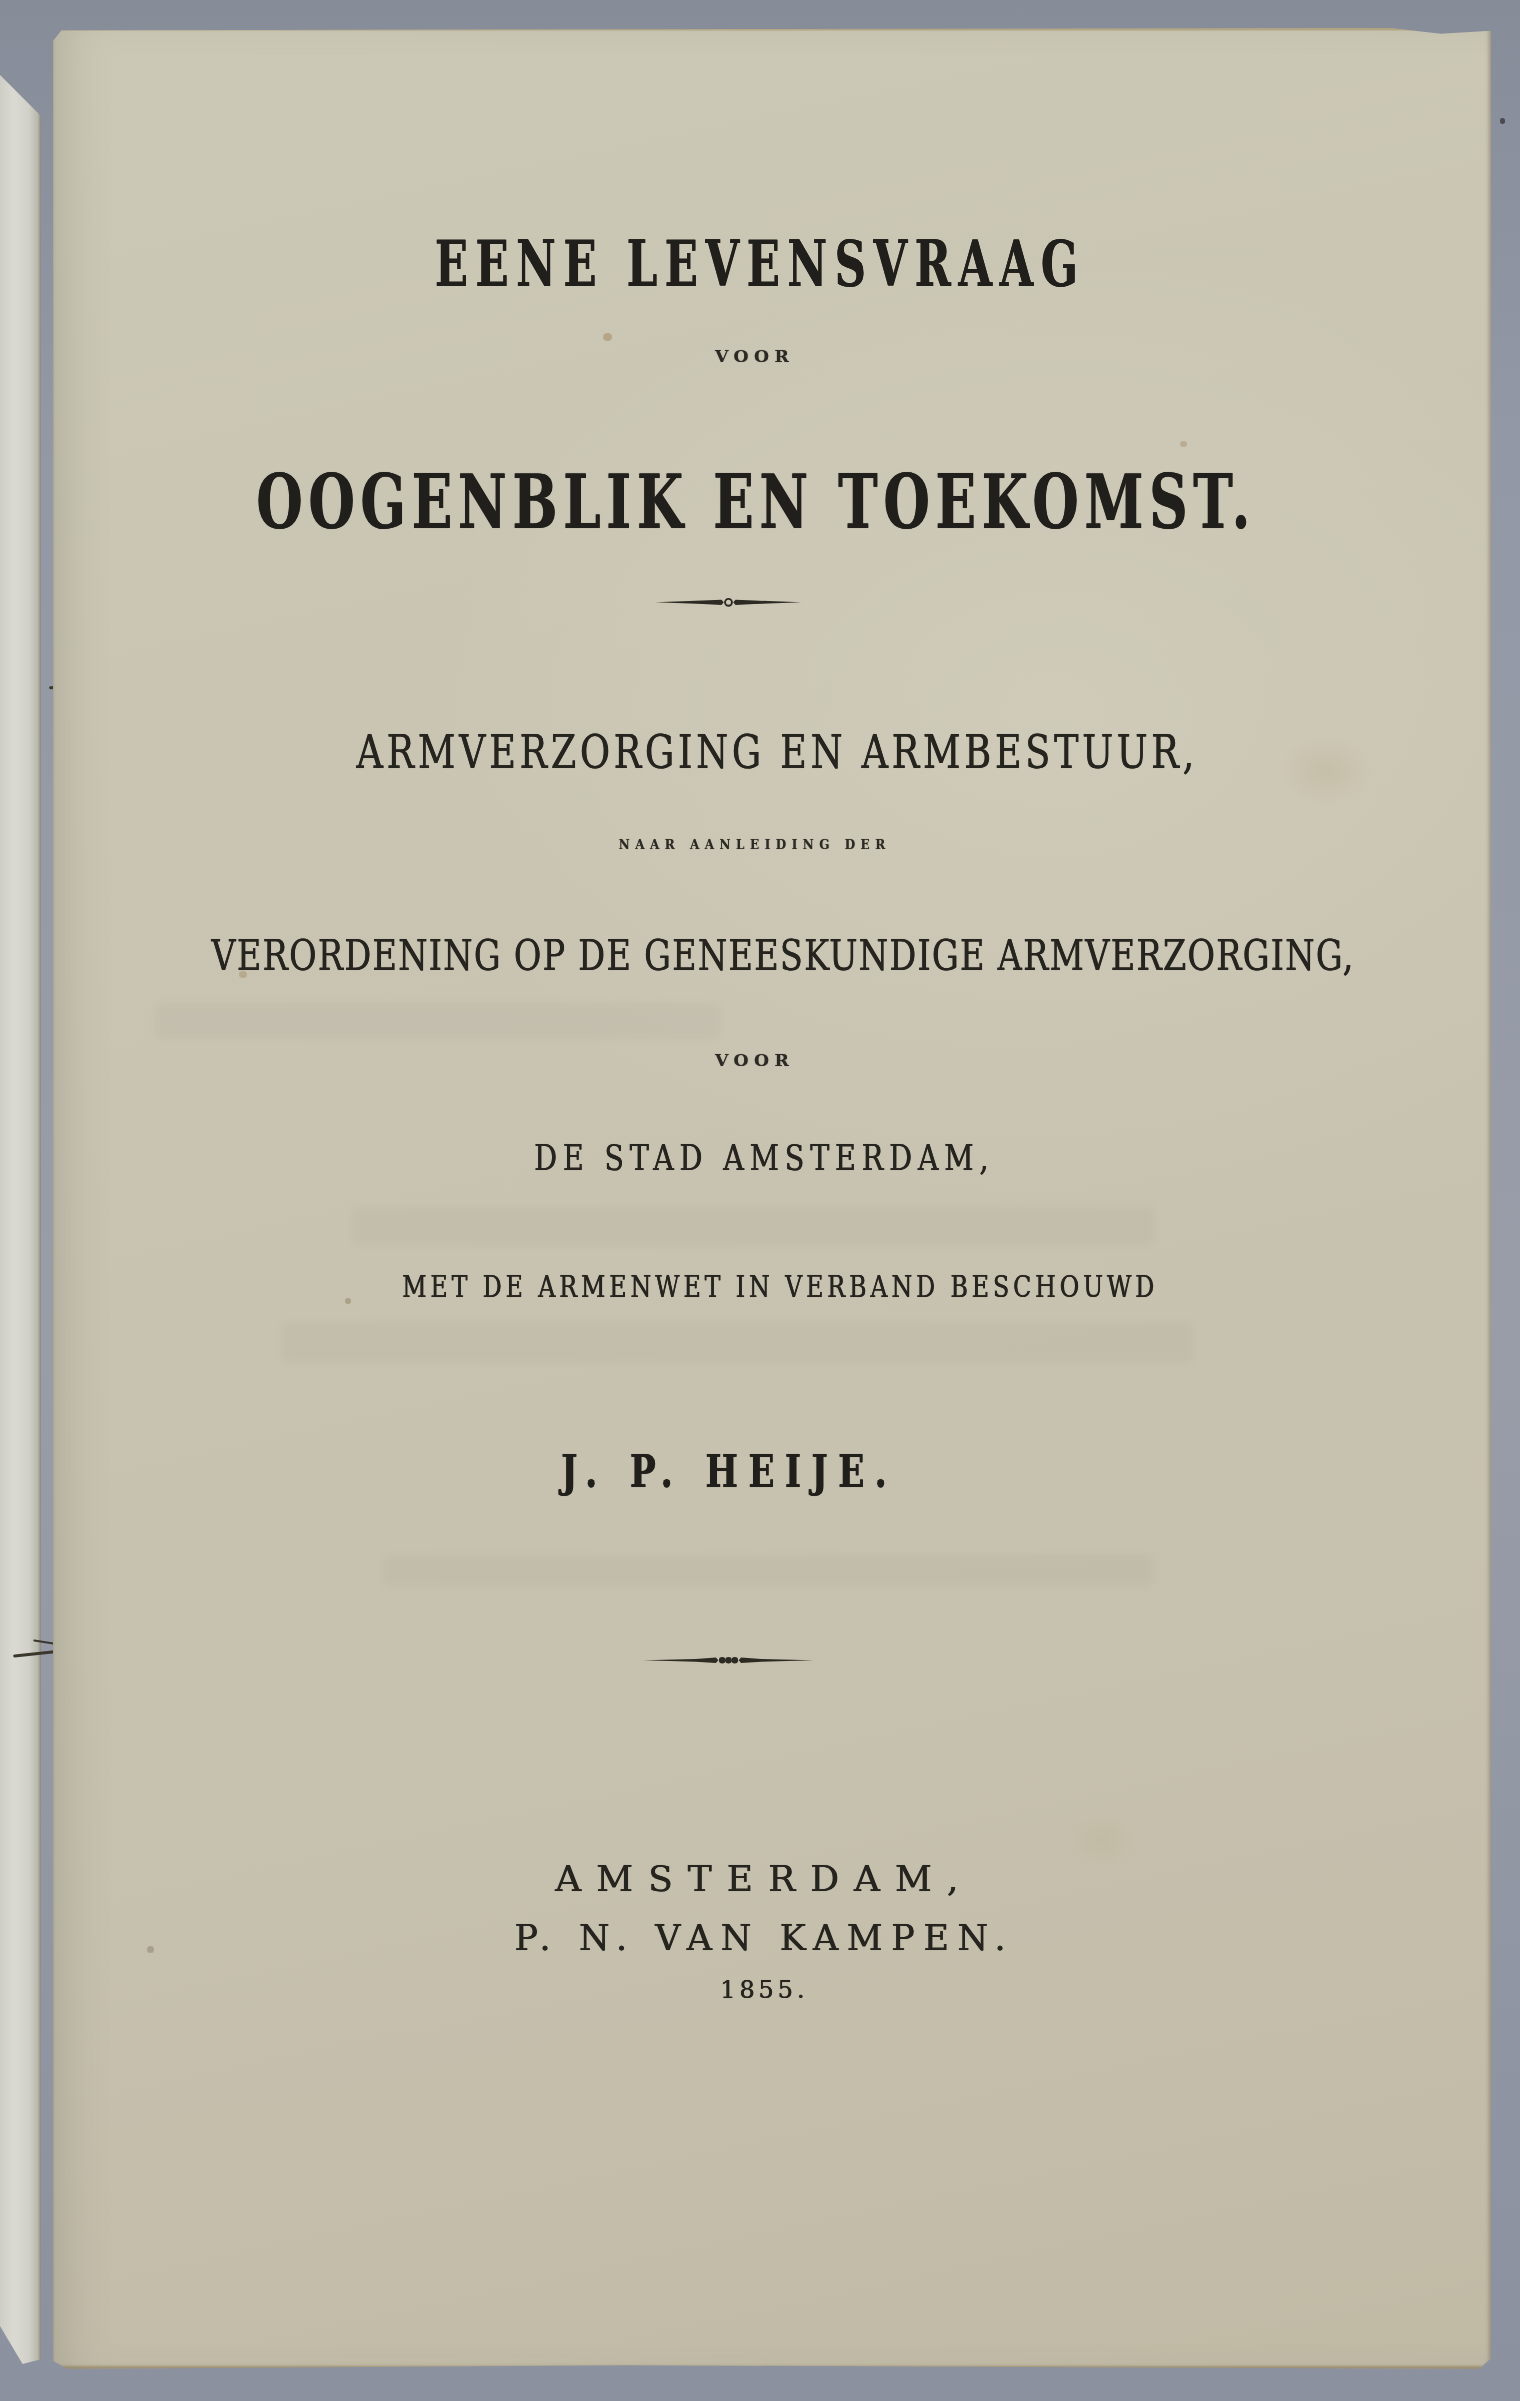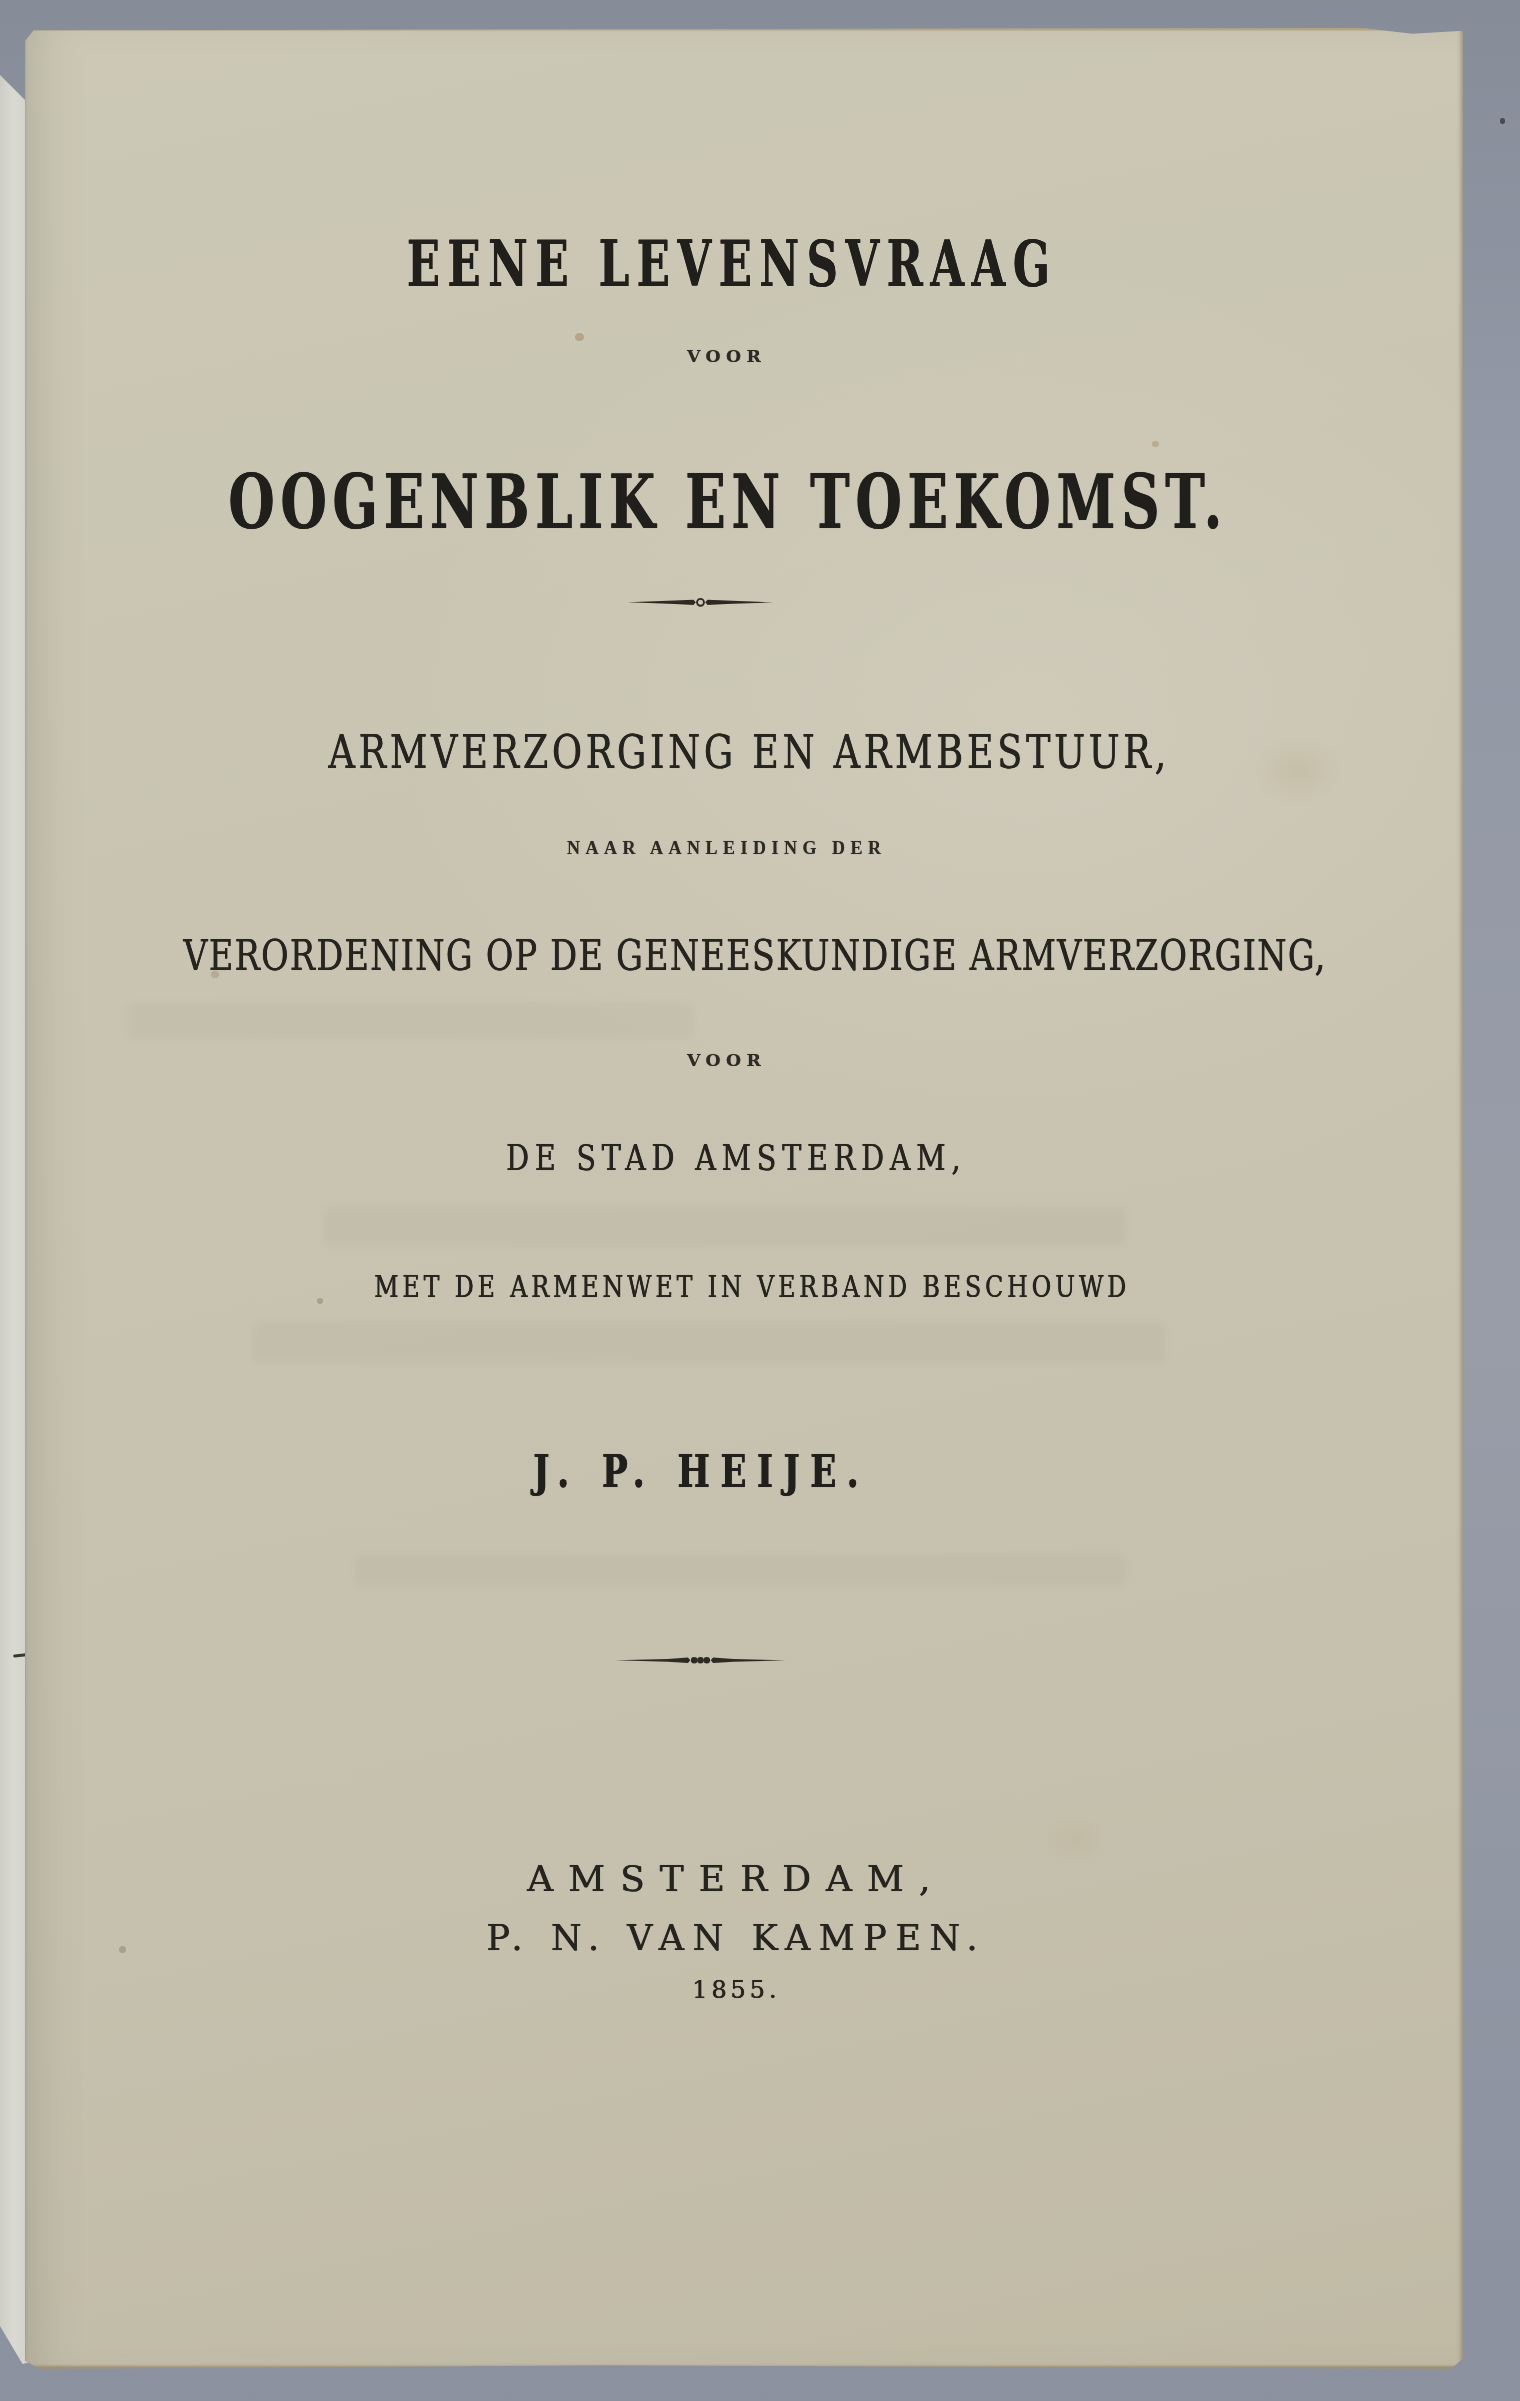--- a/index.html
+++ b/index.html
@@ -17,21 +17,21 @@
     background:linear-gradient(180deg,#878c99 0%,#9298a5 18%,#989da8 55%,#8c91a0 100%);
   }
   
   .edge-strip{
     position:absolute;left:0;top:75px;width:41px;height:2289px;
     background:linear-gradient(90deg,#cfcec6 0%,#dbdad2 34%,#d2d1c9 70%,#b9b8ac 92%,#8b8878 100%);
     clip-path:polygon(0 0,100% 41px,100% calc(100% - 4.7px),55% 100%,0 calc(100% - 38px));
   }
   
   .paper{
-    position:absolute;left:25px;top:28px;width:1438px;height:2342px;
+    position:absolute;left:53px;top:28px;width:1438px;height:2342px;
     background:
       radial-gradient(943px 707px at 70% 30%, rgba(255,252,238,0.10), rgba(0,0,0,0) 70%),
       linear-gradient(168deg,#ccc8b6 0%,#c9c4b2 40%,#c6c1ae 72%,#c0baa5 100%);
     box-shadow:
       inset 0 2.4px 0 rgba(166,146,94,0.55),
       inset 0 -3.9px 2.4px rgba(128,108,66,0.50),
       inset -3.1px 0 3.1px rgba(120,112,92,0.35),
       inset 31px 0 47px -23.6px rgba(110,108,96,0.30),
       1.6px 3.1px 7.9px rgba(40,44,58,0.35);
     clip-path:polygon(0% 0.55%,0.6% 0.1%,93% 0%,96.5% 0.25%,100% 0.12%,100% 99.5%,99.2% 99.95%,40% 99.8%,1% 99.95%,0% 99.6%);
@@ -96,21 +96,21 @@
         <g fill="#2c2a22" stroke="none">
           <polygon points="2,8 62,5.8 86,4.6 89,8 86,11.4 62,10.2"></polygon>
           <polygon points="188,8 128,5.8 104,4.6 101,8 104,11.4 128,10.2"></polygon>
         </g>
         <circle cx="95" cy="8" r="4.4" fill="none" stroke="#2c2a22" stroke-width="2.4"></circle>
       </svg>
     </div>
 
     <div class="line caps-line" style="top:696px;font-size:47px;letter-spacing:4.7px;transform:scaleX(0.78);margin-left:4.7px;">ARMVERZORGING EN ARMBESTUUR,</div>
 
-    <div class="line small-line" style="top:810px;font-size:18px;letter-spacing:5.5px;margin-left:-17.3px;font-family:Liberation Serif, serif;">NAAR AANLEIDING DER</div>
+    <div class="line small-line" style="top:810px;font-size:12px;letter-spacing:5.5px;margin-left:-17.3px;">NAAR AANLEIDING DER</div>
 
     <div class="line caps-line" style="top:902px;font-size:43px;letter-spacing:1.6px;transform:scaleX(0.78);margin-left:0px;">VERORDENING OP DE GENEESKUNDIGE ARMVERZORGING,</div>
 
     <div class="line small-line" style="top:1022px;font-size:17.3px;letter-spacing:5.5px;margin-left:-17.3px;">VOOR</div>
 
     <div class="line caps-line" style="top:1110px;font-size:35px;letter-spacing:7px;transform:scaleX(0.82);margin-left:-7.9px;">DE STAD AMSTERDAM,</div>
 
     <div class="line caps-line" style="top:1242px;font-size:29px;letter-spacing:4.7px;transform:scaleX(0.82);margin-left:7.9px;">MET DE ARMENWET IN VERBAND BESCHOUWD</div>
 
 

